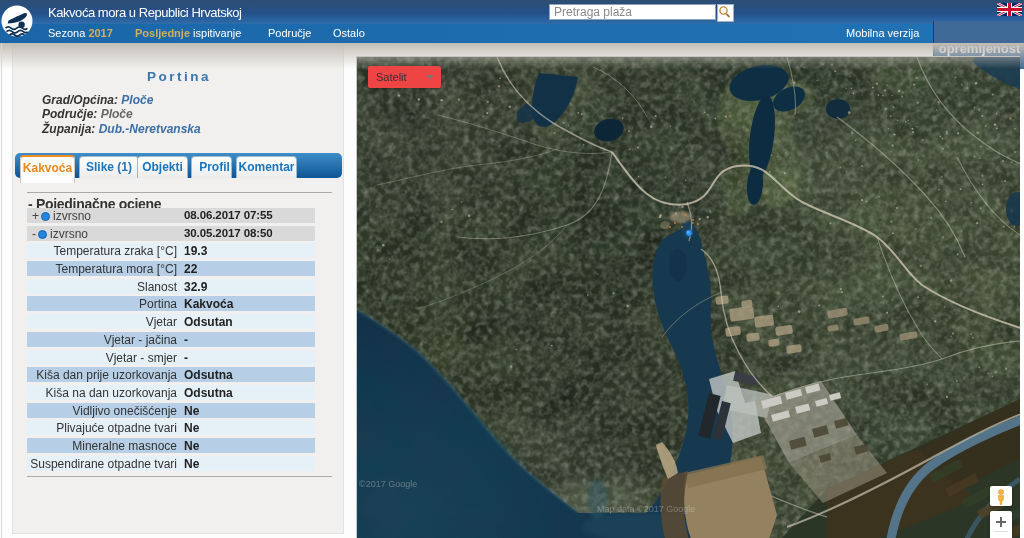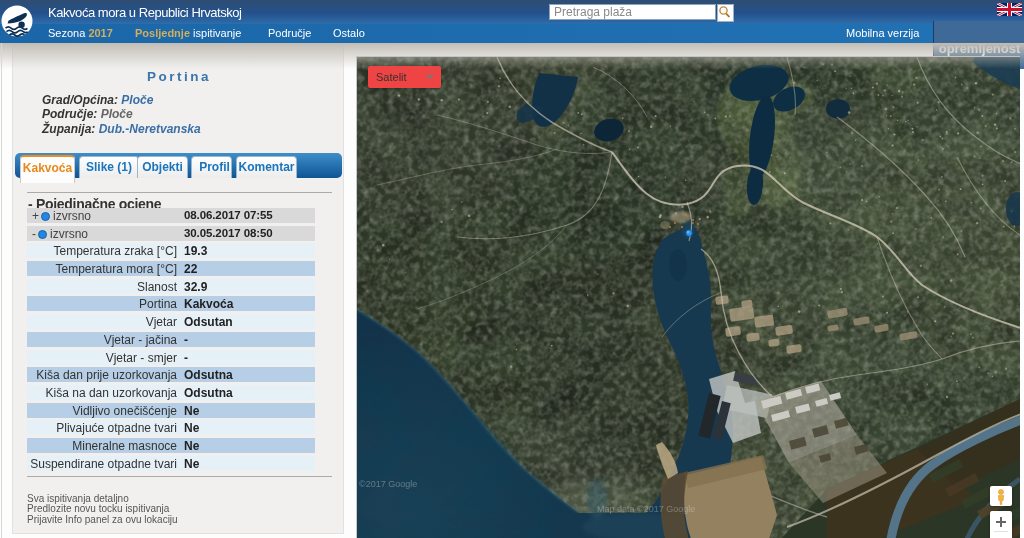--- a/index.html
+++ b/index.html
@@ -175,21 +175,20 @@
       <div class="row b">
         <span class="lb">Mineralne masnoce</span>
         <span class="vl">Ne</span>
       </div>
       <div class="row a">
         <span class="lb">Suspendirane otpadne tvari</span>
         <span class="vl">Ne</span>
       </div>
     </div>
   <div class="hr1" style="top:432px"></div>
-  <div class="links">Sva ispitivanja detaljno<br>Predlozite novu tocku ispitivanja<br>Prijavite Info panel za ovu lokaciju</div>
 </div>
 <div id="map">
   <svg width="663" height="482" viewBox="0 0 663 482" id="mapsvg">
       <defs>
 <filter id="tex" x="0" y="0" width="100%" height="100%">
  <feTurbulence type="fractalNoise" baseFrequency="0.028 0.028" numOctaves="4" seed="11" result="n"></feTurbulence>
  <feColorMatrix in="n" type="matrix" values="0 0 0 0 0  0 0 0 0 0  0 0 0 0 0  0.8 0.8 0.8 0 -0.95" result="dark"></feColorMatrix>
 </filter>
 <filter id="tex2" x="0" y="0" width="100%" height="100%">
  <feTurbulence type="fractalNoise" baseFrequency="0.16 0.16" numOctaves="2" seed="7" result="n"></feTurbulence>

